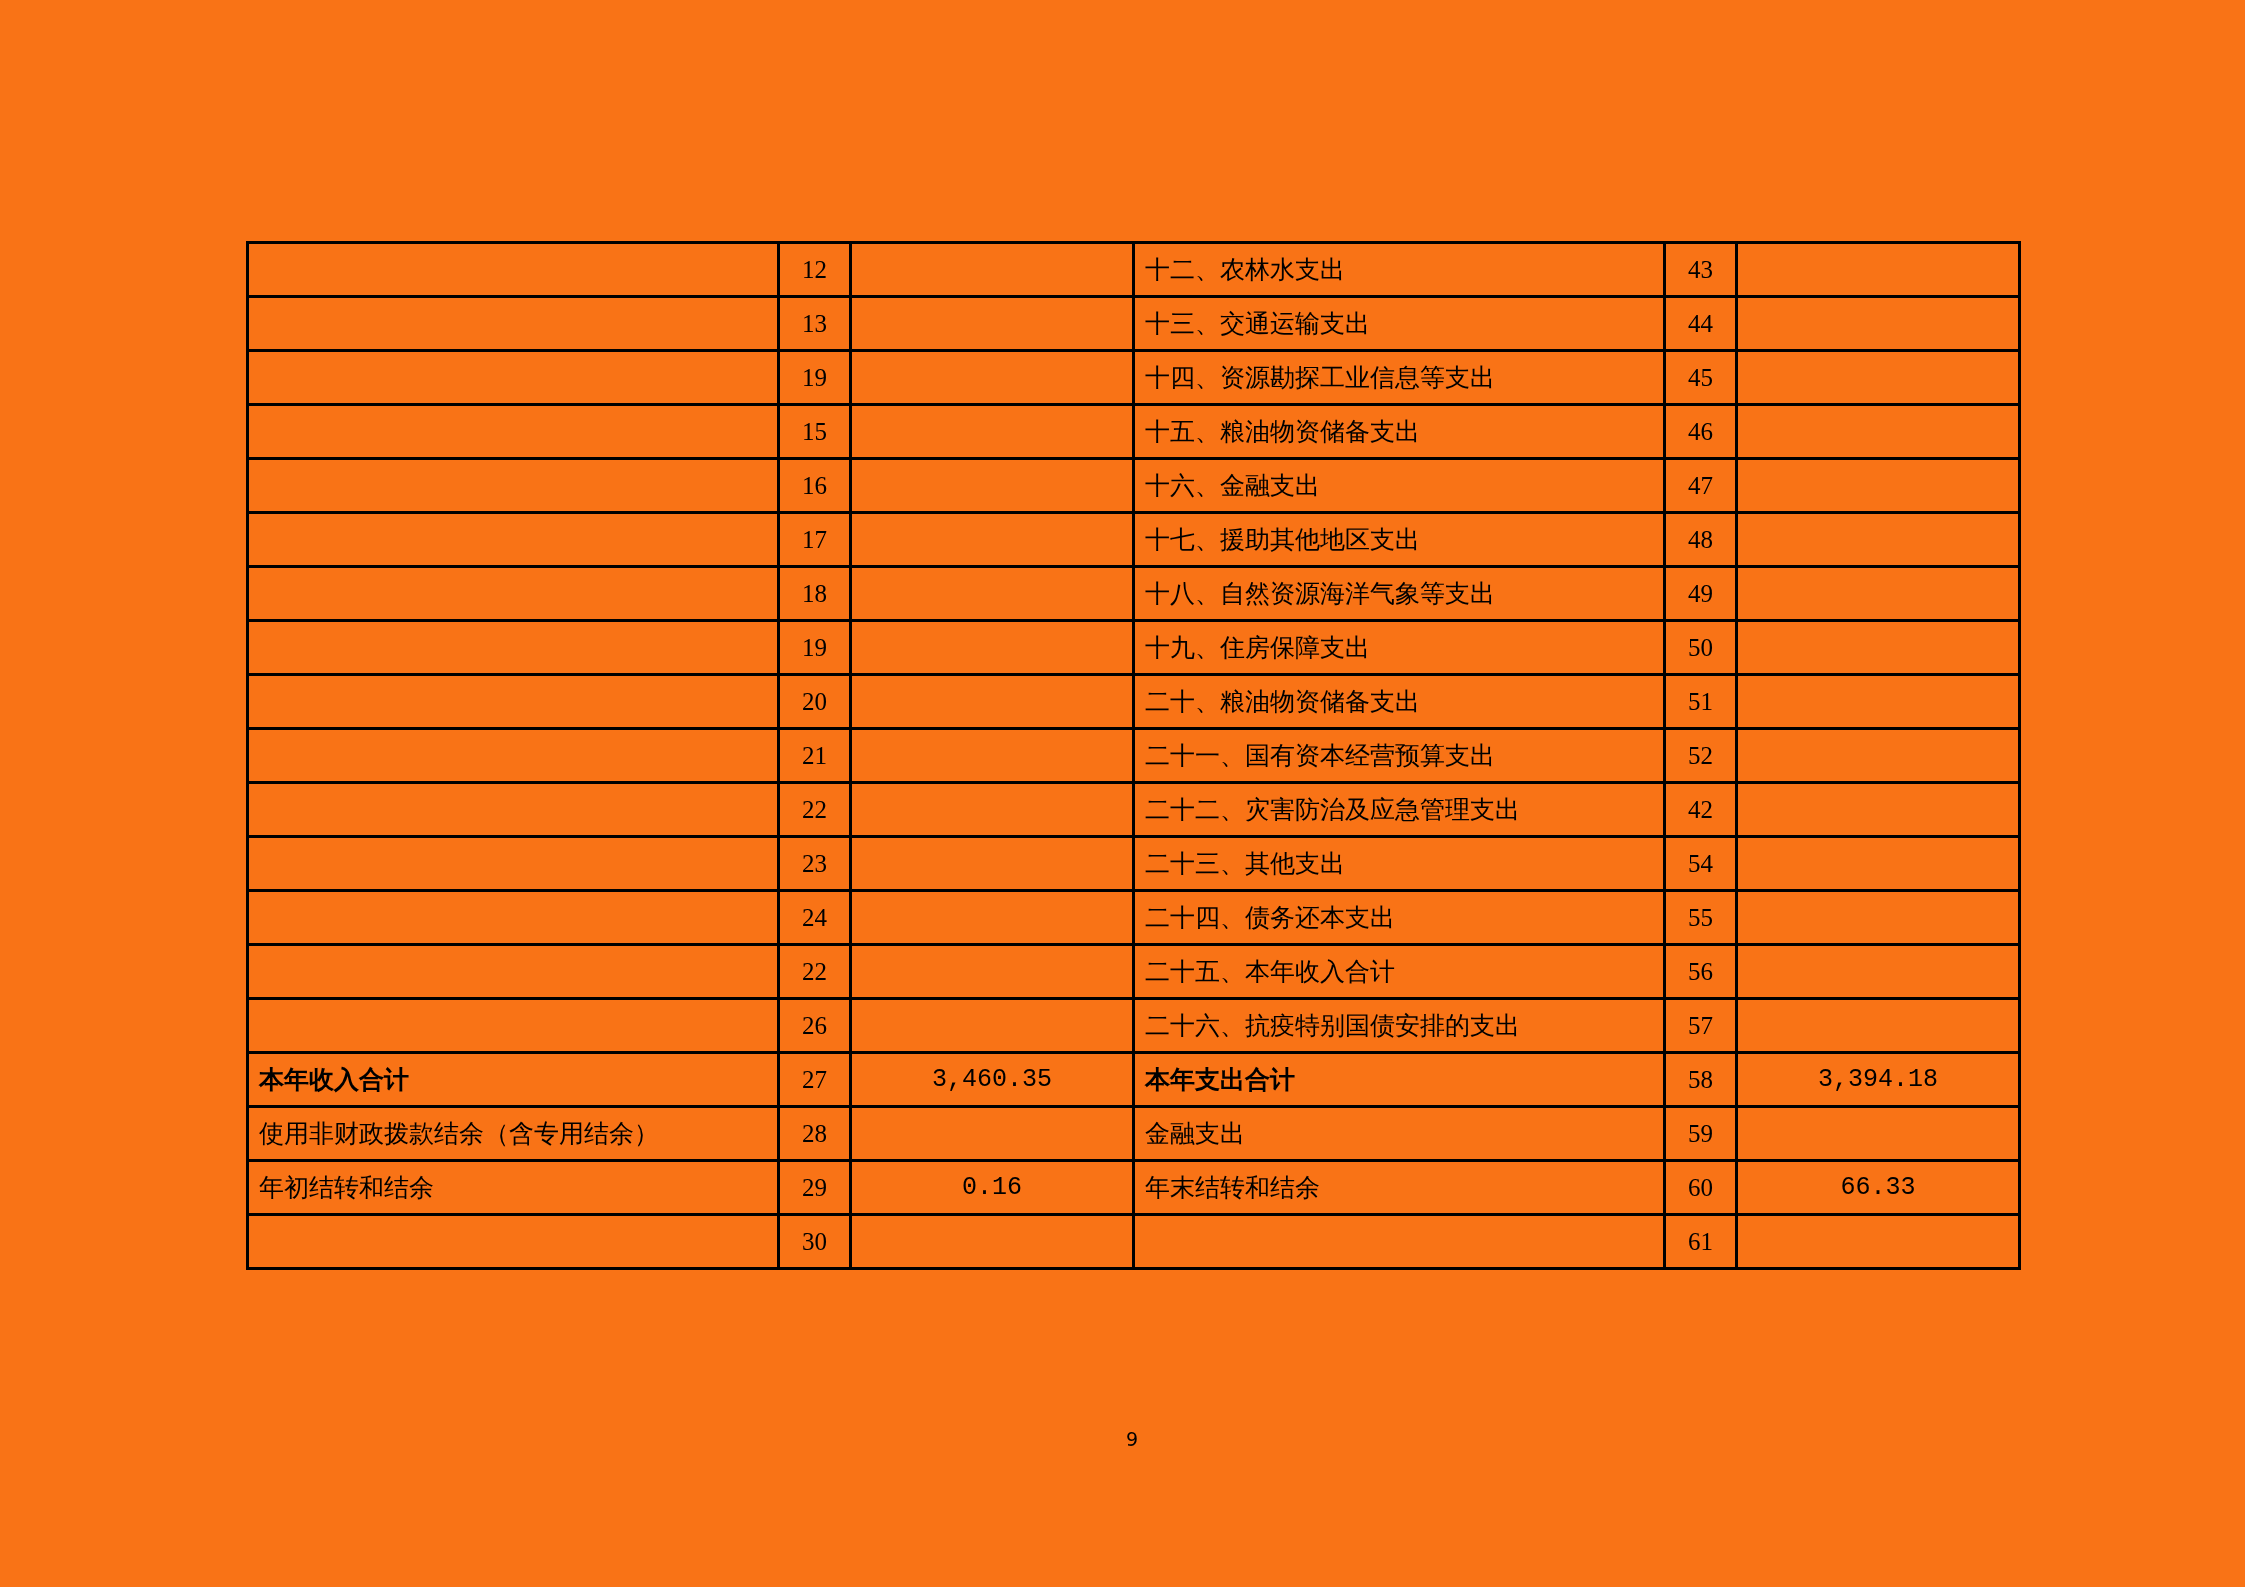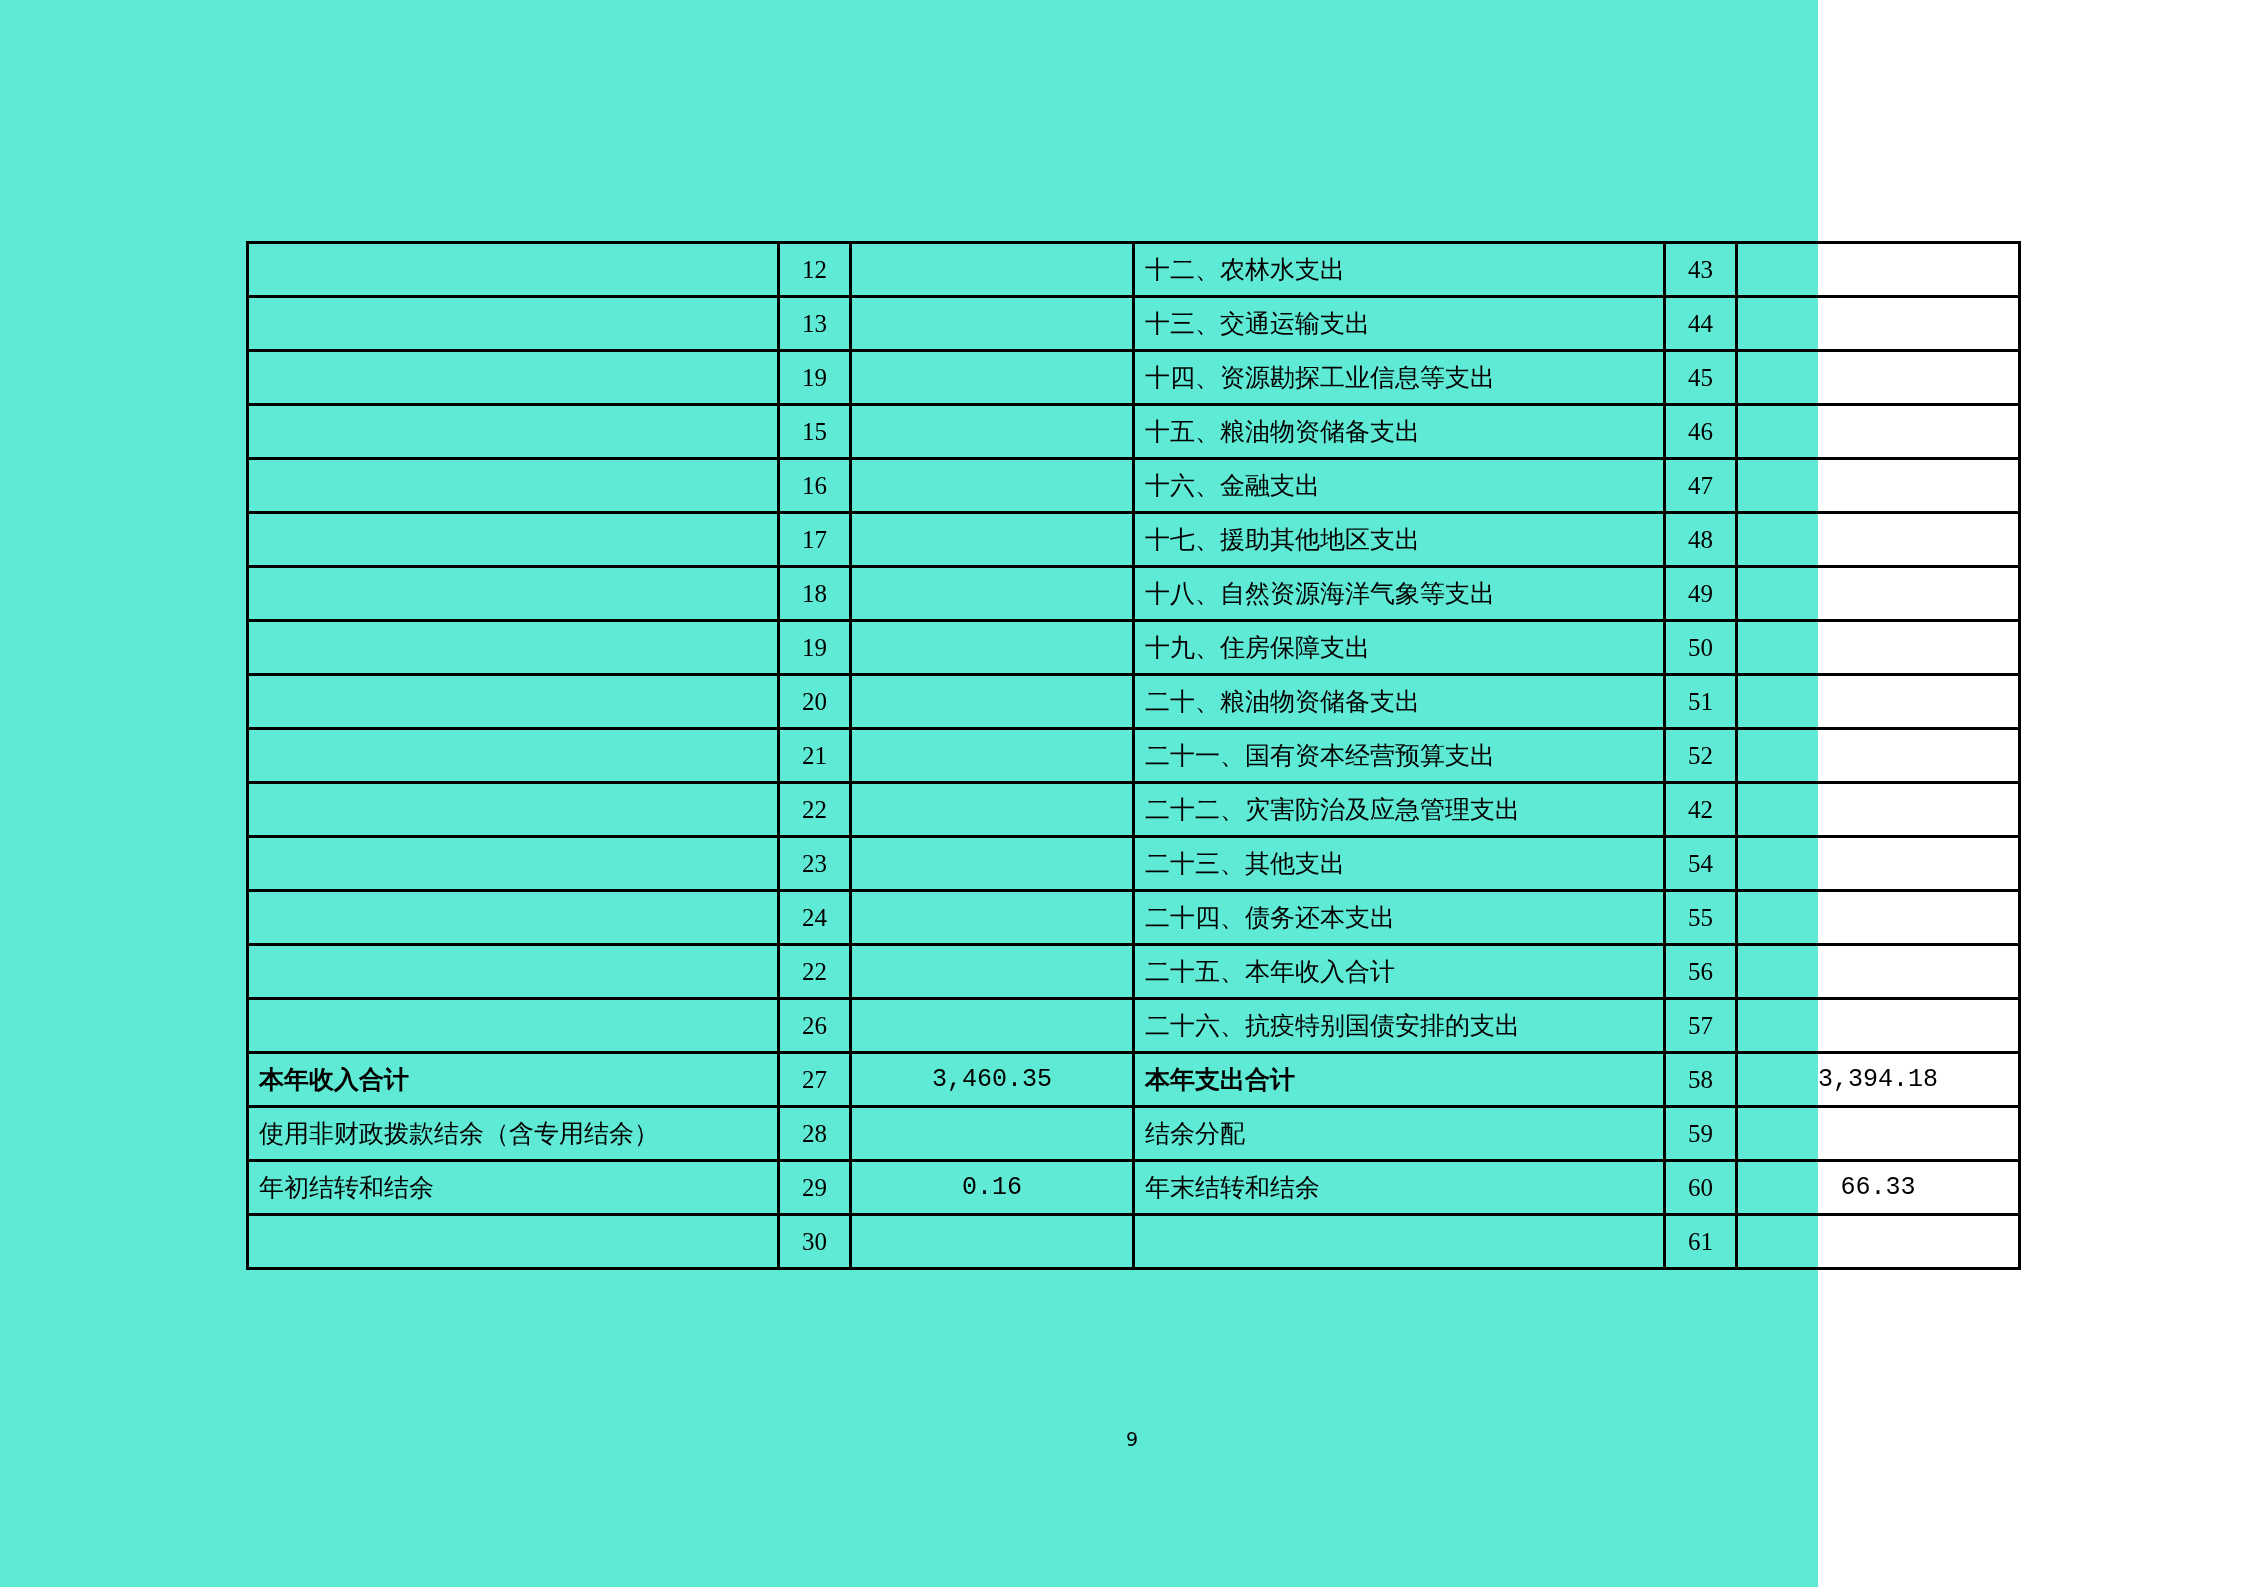--- a/index.html
+++ b/index.html
@@ -1,18 +1,18 @@
 <!DOCTYPE html>
 <html><head>
 <meta charset="utf-8">
 <style>
   html, body { margin: 0; padding: 0; background: #ffffff; }
   body { width: 2245px; height: 1587px; position: relative; overflow: hidden;
          font-family: "DejaVu Serif", "Liberation Serif", serif; color: #000; }
-  .page { position: absolute; left: 0; top: 0; width: 1818px; height: 1587px; background: #5eead4; }
+  .page { position: absolute; left: 0; top: 0; width: 2245px; height: 1587px; background: #f97316; }
   table.fin {
     position: absolute; left: 246px; top: 241px;
     border-collapse: collapse; table-layout: fixed;
     width: 1773px;
   }
   table.fin td {
     border: 3px solid #000;
     height: 51px; padding: 0 10px;
     font-size: 25px; line-height: 26px;
     white-space: nowrap; overflow: hidden;
@@ -168,21 +168,21 @@
           <td class="no">27</td>
           <td class="amt">3,460.35</td>
           <td class="total">本年支出合计</td>
           <td class="no">58</td>
           <td class="amt">3,394.18</td>
         </tr>
         <tr>
           <td>使用非财政拨款结余（含专用结余）</td>
           <td class="no">28</td>
           <td class="amt"></td>
-          <td>结余分配</td>
+          <td>金融支出</td>
           <td class="no">59</td>
           <td class="amt"></td>
         </tr>
         <tr>
           <td>年初结转和结余</td>
           <td class="no">29</td>
           <td class="amt">0.16</td>
           <td>年末结转和结余</td>
           <td class="no">60</td>
           <td class="amt">66.33</td>

